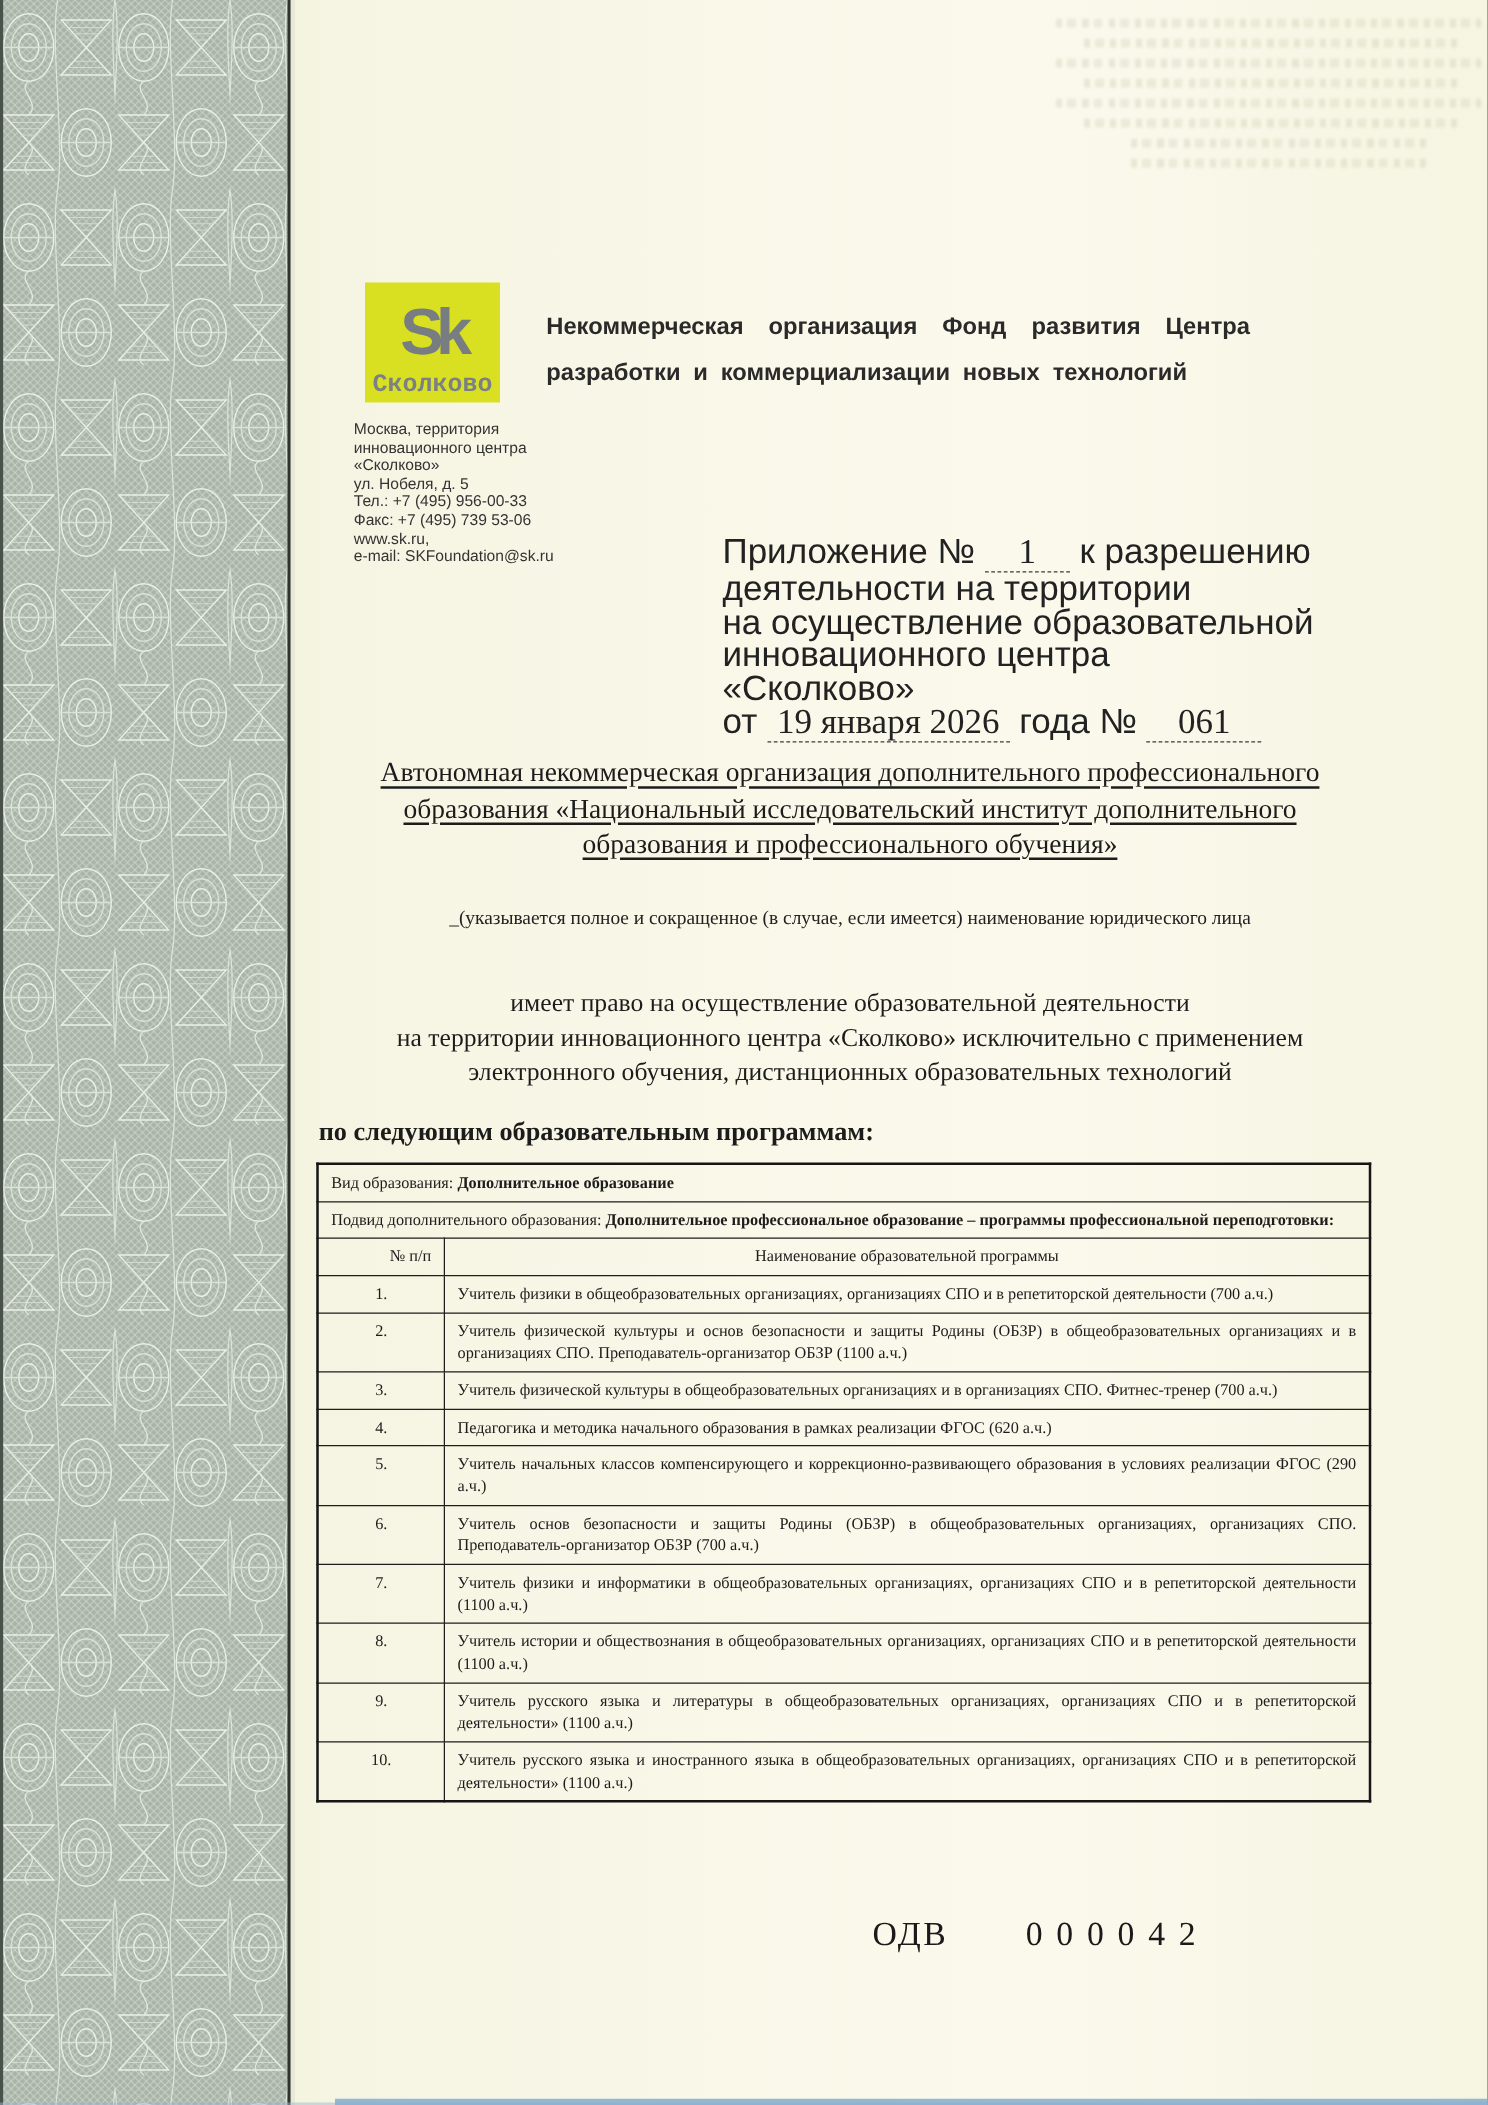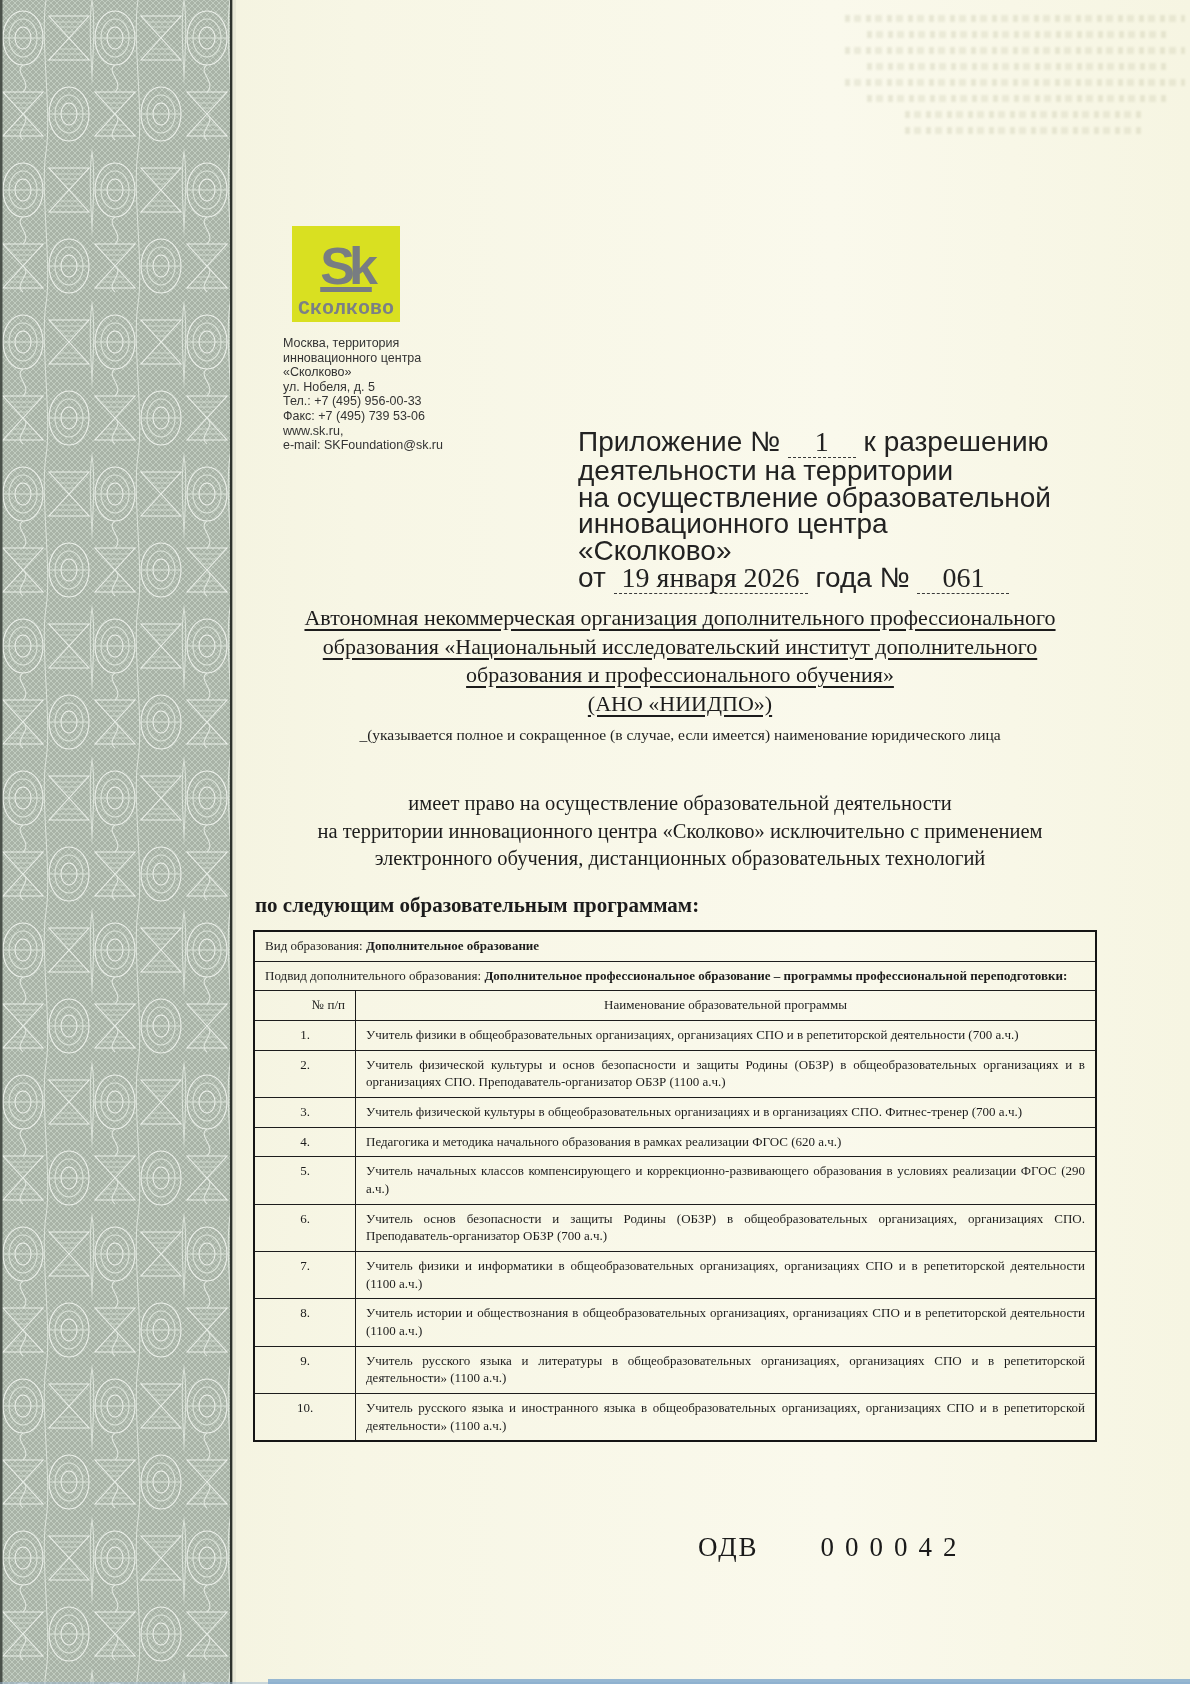--- a/index.html
+++ b/index.html
@@ -13,21 +13,21 @@
   .strip{position:absolute;left:0;top:0;width:236px;height:1684px;}
   
   .ghost{position:absolute;left:845px;top:6px;width:340px;height:168px;opacity:.55;}
   .ghost .gl{height:7px;margin:9px 0;filter:blur(1.2px);
     background:repeating-linear-gradient(90deg,rgba(164,164,128,.38) 0 5px,rgba(164,164,128,0) 5px 9px,rgba(164,164,128,.30) 9px 16px,rgba(164,164,128,0) 16px 21px);}
   .ghost .gl:nth-child(even){margin-left:22px;width:88%;}
   .ghost .gl:nth-child(7),.ghost .gl:nth-child(8){margin-left:60px;width:70%;}
   
   .logo{position:absolute;left:292px;top:226px;width:108px;height:96px;background:#d9e021;}
   .logo .sk{position:absolute;left:50%;top:40px;transform:translate(-50%,-50%);
-    font-family:"Liberation Sans",sans-serif;font-weight:bold;font-size:52px;letter-spacing:-6px;color:#787d82;text-decoration:underline;}
+    font-family:"Liberation Sans",sans-serif;font-weight:bold;font-size:52px;letter-spacing:-6px;color:#787d82;}
   .logo .cap{position:absolute;left:50%;bottom:2px;transform:translateX(-50%);
     font-family:Liberation Mono, monospace;font-weight:bold;font-size:20px;color:#7b8086;white-space:nowrap;}
   
   .lh-title{position:absolute;left:437px;top:243px;width:563px;
     font-family:"Liberation Sans",sans-serif;font-weight:bold;font-size:19px;line-height:37px;
     color:#2a2a2a;text-align:justify;word-spacing:5px;}
   
   .addr{position:absolute;left:283px;top:336px;width:230px;
     font-family:"Liberation Sans",sans-serif;font-size:12.5px;line-height:14.6px;color:#333;}
   
@@ -122,20 +122,21 @@
       <div class="gl"></div>
       <div class="gl"></div>
       <div class="gl"></div>
   </div>
 
   <div class="logo">
     <div class="sk">Sk</div>
     <div class="cap">Сколково</div>
   </div>
 
+  <div class="lh-title">Некоммерческая организация Фонд развития Центра разработки и коммерциализации новых технологий</div>
 
   <div class="addr">
     <div>Москва, территория</div>
     <div>инновационного центра</div>
     <div>«Сколково»</div>
     <div>ул. Нобеля, д. 5</div>
     <div>Тел.: +7 (495) 956-00-33</div>
     <div>Факс: +7 (495) 739 53-06</div>
     <div>www.sk.ru,</div>
     <div>e-mail: SKFoundation@sk.ru</div>
@@ -156,21 +157,20 @@
       <span class="blank" style="min-width:168px;"><span>19 января 2026</span></span>
       <span>года №</span>
       <span class="blank" style="min-width:76px;"><span>061</span></span>
     </div>
   </div>
 
   <div class="orgname">
     <div><span class="u">Автономная некоммерческая организация дополнительного профессионального</span></div>
     <div><span class="u">образования «Национальный исследовательский институт дополнительного</span></div>
     <div><span class="u">образования и профессионального обучения»</span></div>
-    <div><span class="u">(АНО «НИИДПО»)</span></div>
   </div>
   <div class="orgnote">
     <div>_(указывается полное и сокращенное (в случае, если имеется) наименование юридического лица</div>
   </div>
 
   <div class="grant">
     <div>имеет право на осуществление образовательной деятельности</div>
     <div>на территории инновационного центра «Сколково» исключительно с применением</div>
     <div>электронного обучения, дистанционных образовательных технологий</div>
   </div>

